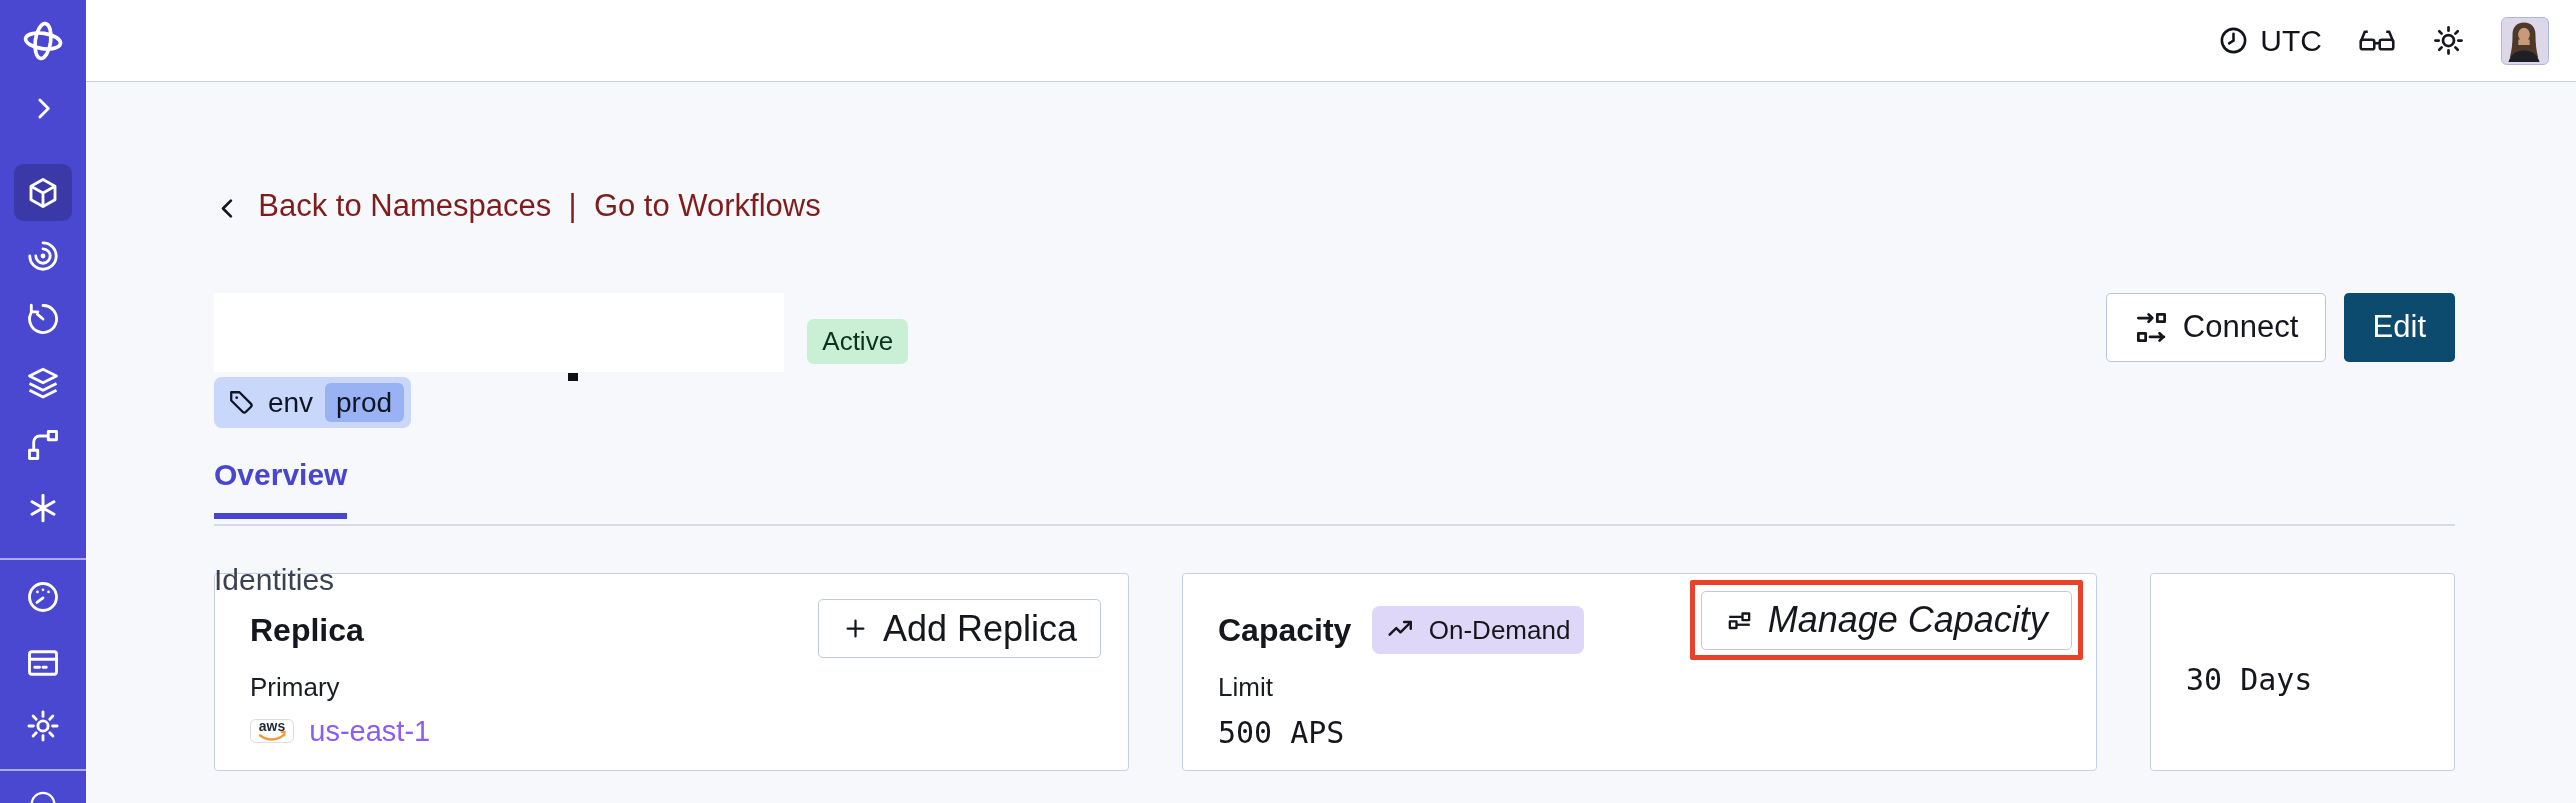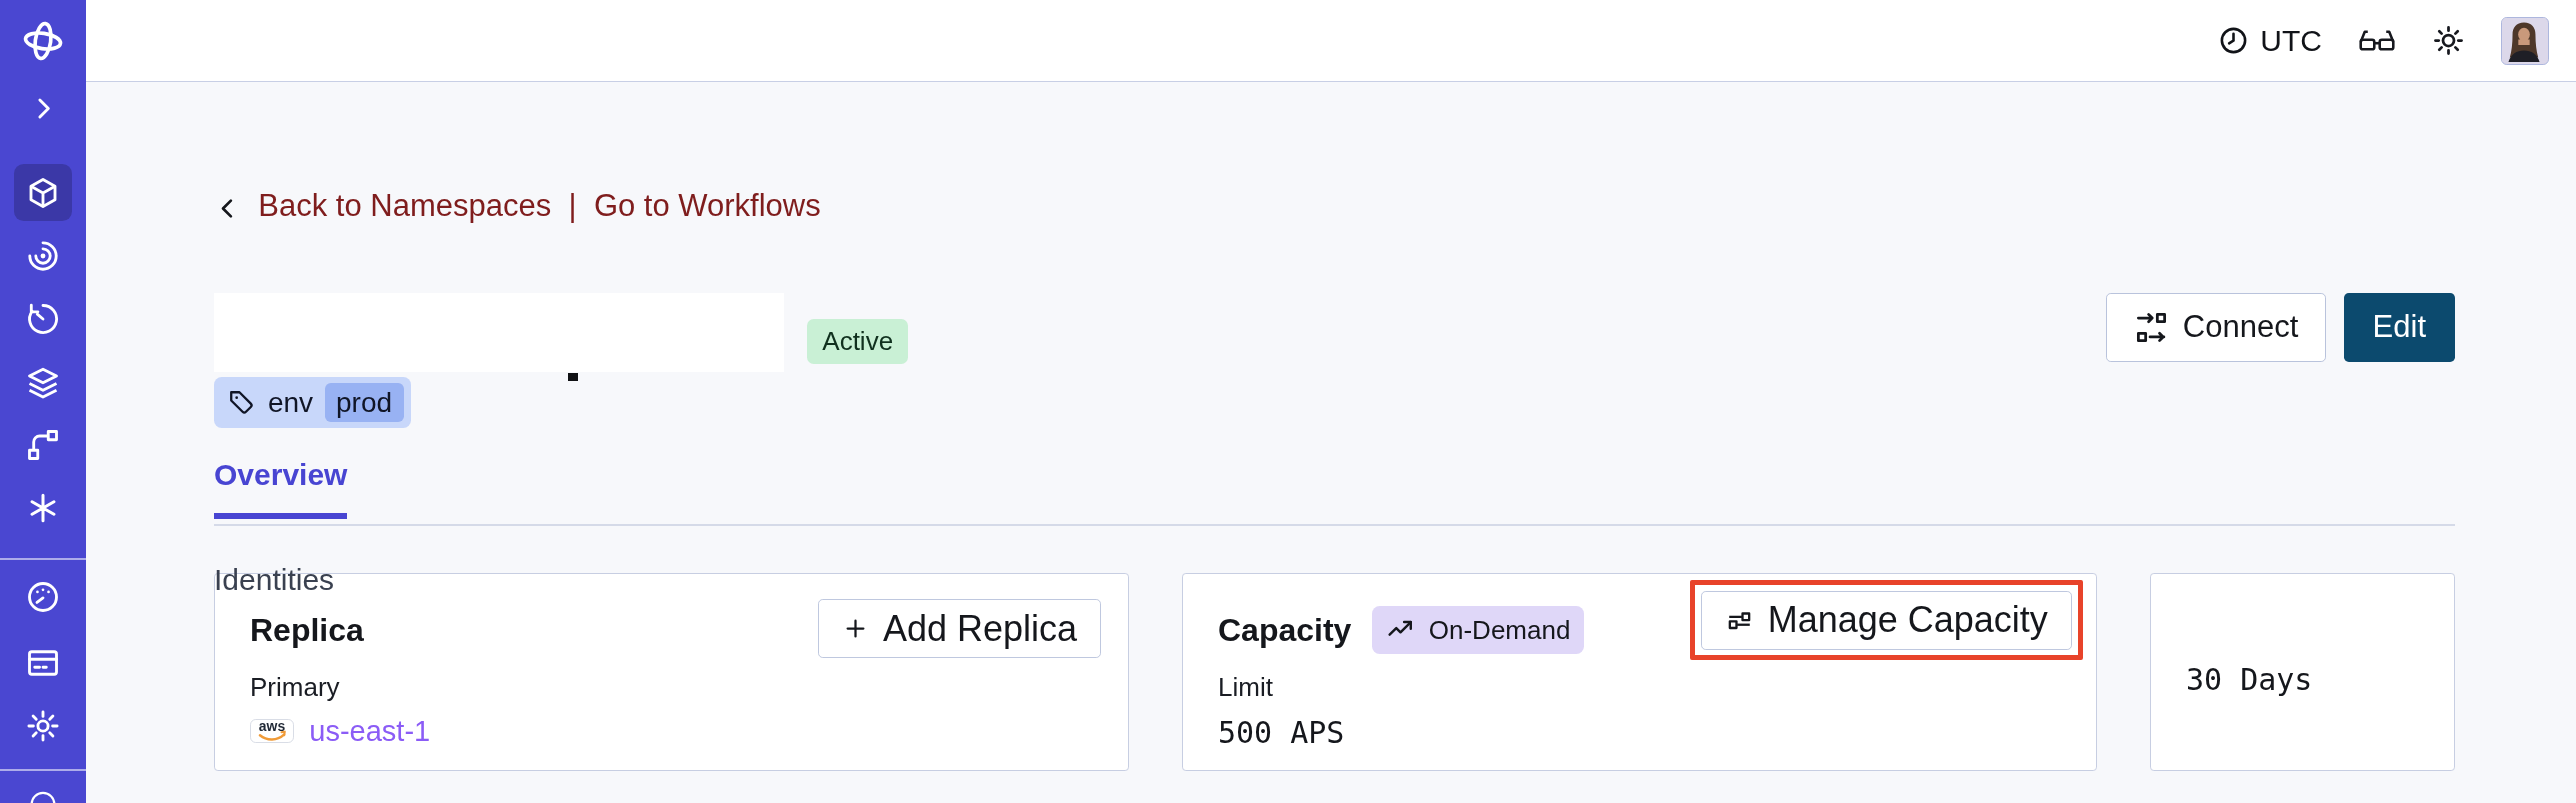--- a/index.html
+++ b/index.html
@@ -112,21 +112,21 @@
   .card-btn {
     position:absolute; right:27px; top:25px; height:59px;
     display:flex; align-items:center; gap:13.4px; padding:0 23px;
     background:#fff; border:1.9px solid #BFC8DF; border-radius:4.8px;
     font-size:36px; color:#15171C; cursor:pointer; white-space:nowrap;
   }
   .hl-box {
     position:absolute; right:13.4px; top:5.8px;
     border:5.8px solid #E8432A; padding:5.8px; border-radius:1.9px;
   }
-  .hl-box .card-btn { position:static; }
+  .hl-box .card-btn { position:static;font-style:italic; }
   .field-label { font-size:26px; color:#1A1D24; margin-top:15.3px; }
   .value-row { display:flex; align-items:center; gap:15.3px; margin-top:11.5px; }
   .mono { font-family:"DejaVu Sans Mono", monospace; font-size:30px; color:#15171C; }
   .region-name { font-size:29px; color:#8b5cf6; }
   .aws-badge {
     width:44px; height:24px; background:#fff; border:1px solid #D9DDE6;
     border-radius:5.8px; display:flex; align-items:center; justify-content:center;
   }
   .retention-value { margin-top:59px; }
 </style>

